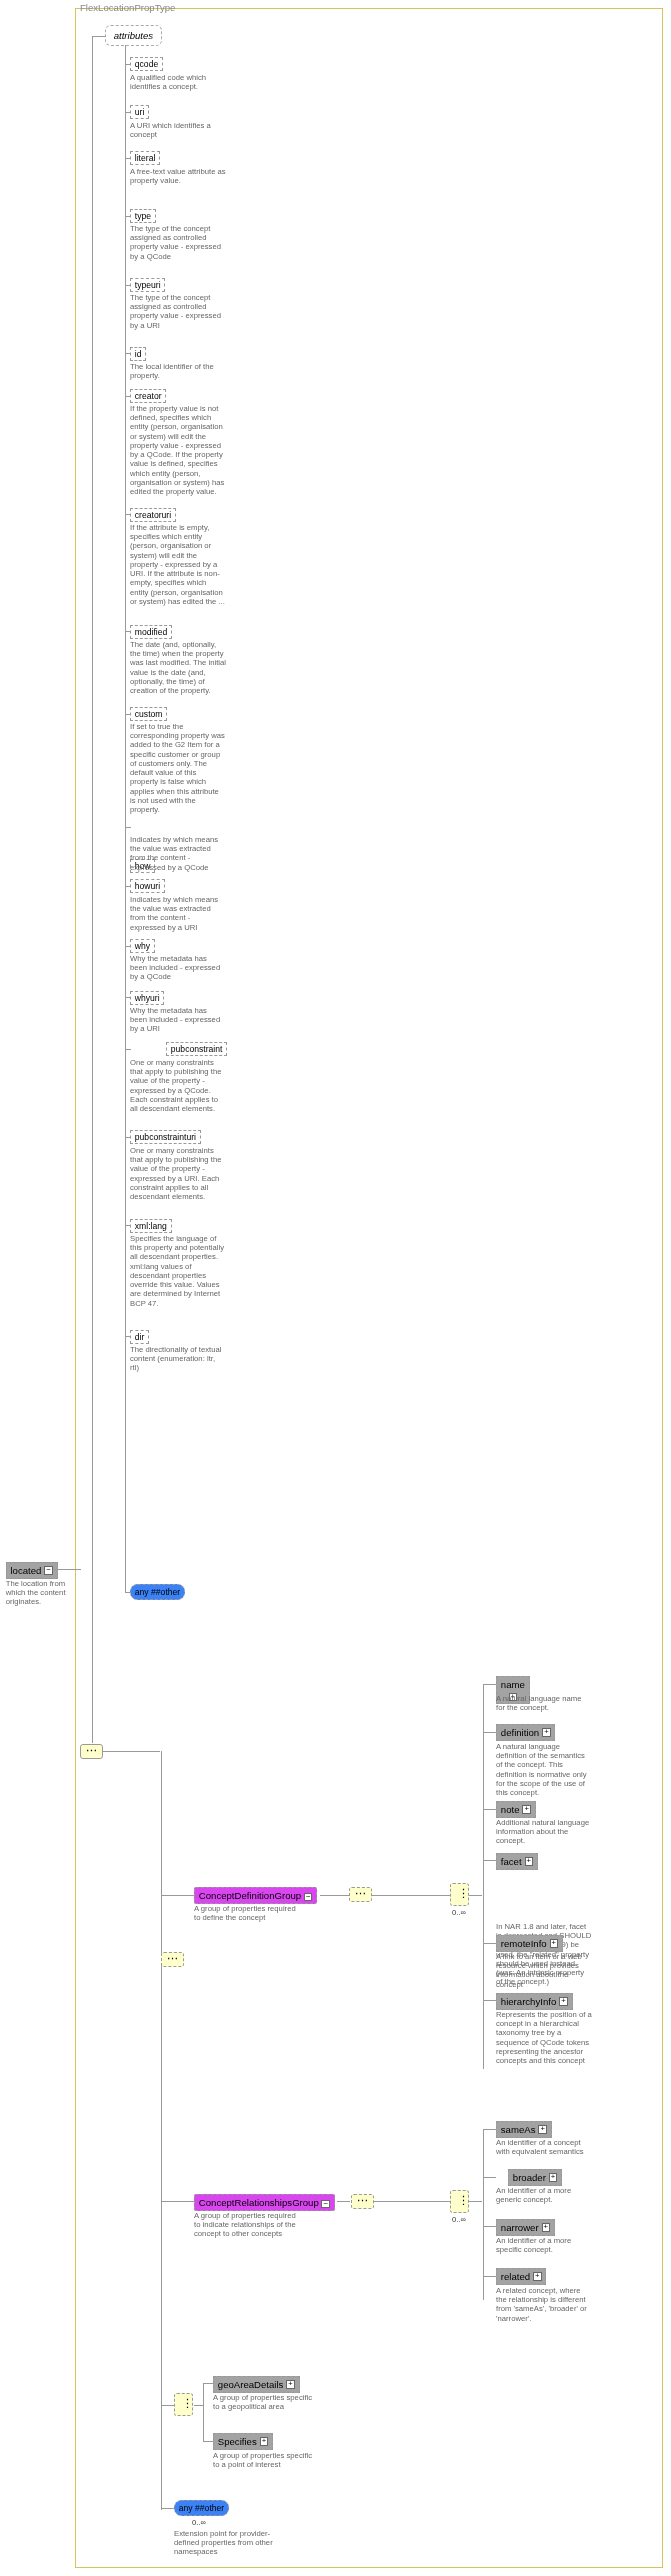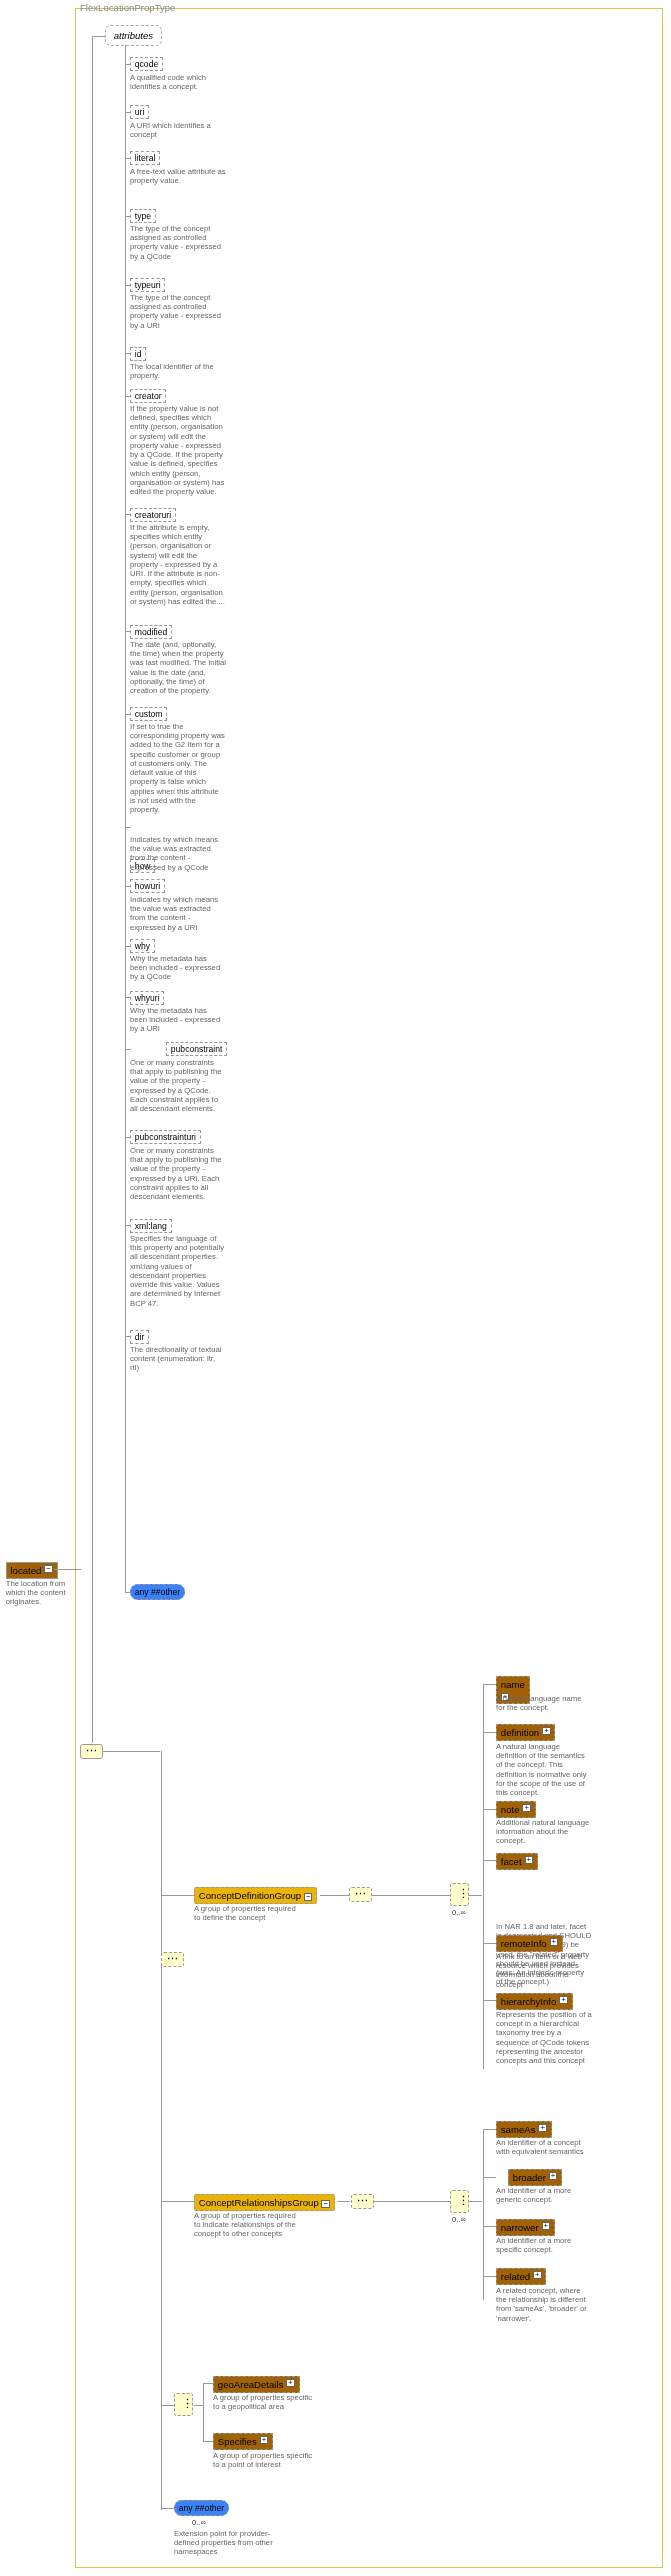--- a/index.html
+++ b/index.html
@@ -1,26 +1,26 @@
 <!DOCTYPE html>
 <html><head>
 <meta charset="utf-8">
 <style>
 *{box-sizing:border-box;margin:0;padding:0}
 body{font-family:Arial,sans-serif;font-size:8.6px;background:#fff;width:672px;position:relative}
 .container{position:relative;width:672px;height:2576px}
 .type-label{position:absolute;color:#888;font-size:9.6px}
-.elem-box{position:absolute;background:#a16207;border:1px solid #999;padding:1.9px 3.8px;font-size:9.6px;display:flex;gap:2.9px}
+.elem-box{position:absolute;background:#a3a3a3;border:1px solid #999;padding:1.9px 3.8px;font-size:9.6px;display:flex;align-items:center;gap:2.9px}
 .elem-box.dashed{border:1px dashed #999}
 .plus-box{display:inline-block;width:8.6px;height:8.6px;border:1px solid #666;font-size:7.7px;line-height:6.7px;text-align:center;background:#fff}
 .desc{position:absolute;color:#666;font-size:7.7px;line-height:1.2;width:96px}
 .desc-wide{width:105px}
 .attr-box{position:absolute;border:1.9px dashed #aaa;border-radius:5.7px;padding:3.8px 7.7px;font-style:italic;font-size:9.6px}
 .attr-item{position:absolute;border:1px dashed #999;background:#fff;padding:1px 3.8px;font-size:8.6px}
-.grp-box{position:absolute;background:#eab308;border:1px dashed #999;padding:1.9px 3.8px;font-size:9.6px;border-radius:1.9px}
+.grp-box{position:absolute;background:#d946ef;border:1px dashed #999;padding:1.9px 3.8px;font-size:9.6px;border-radius:1.9px}
 .seq-icon{position:absolute;width:23px;height:15.3px;border:1px solid #999;background:#ffffcc;border-radius:2.9px}
 .seq-icon::after{content:"⋯";position:absolute;left:4.8px;top:-1.9px;font-size:11.5px}
 .choice-icon{position:absolute;width:19px;height:23px;border:1px solid #999;background:#ffffcc;border-radius:2.9px}
 .choice-icon.dashed{border:1px dashed #999}
 .choice-icon::after{content:"⋮";position:absolute;left:6.7px;top:1.9px;font-size:11.5px}
 .occ{position:absolute;font-size:7.7px;color:#333}
 .any-box{position:absolute;border:1px solid #999;background:#3b82f6;padding:1.9px 3.8px;font-size:8.6px;border-radius:7.7px}
 .any-box.dashed{border:1px dashed #999}
 .line{position:absolute;background:#999}
 .line.h{height:1px}

